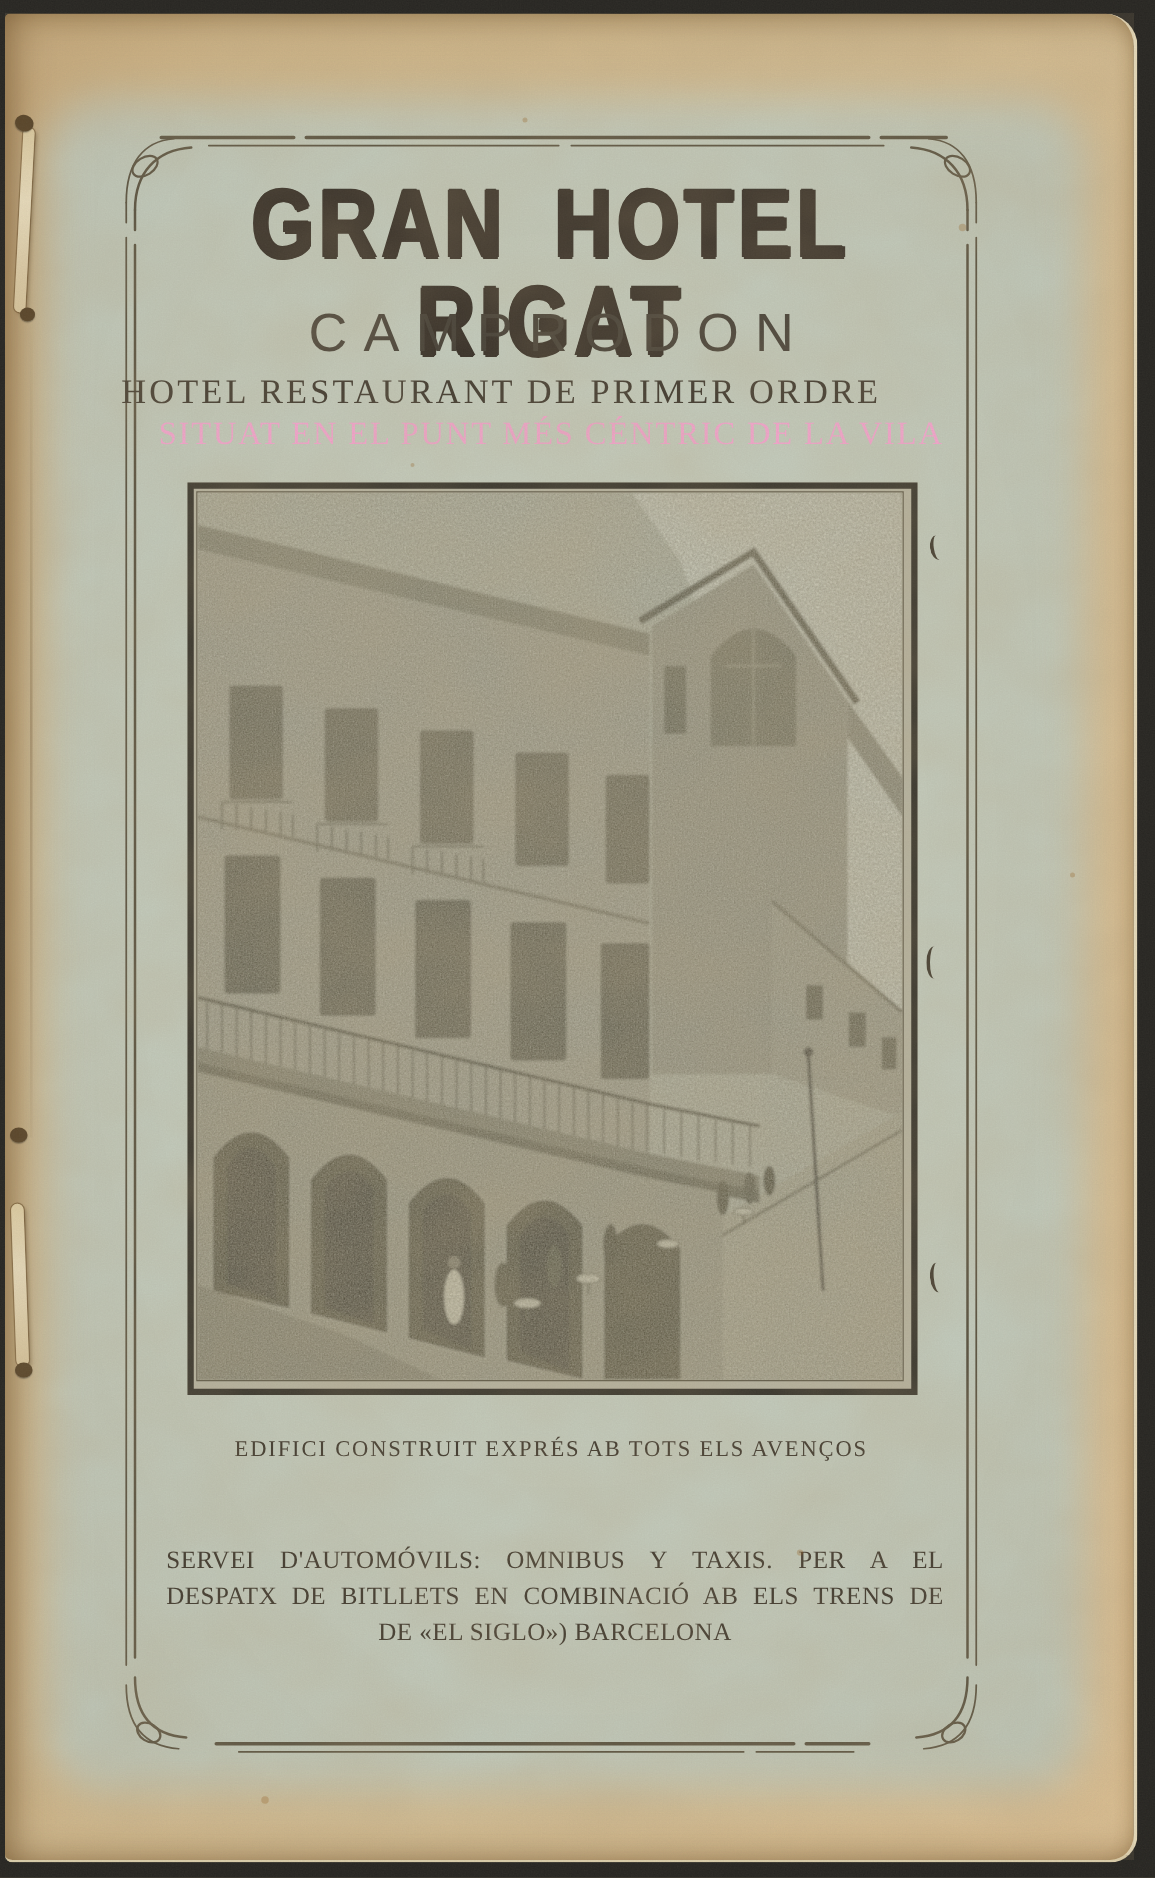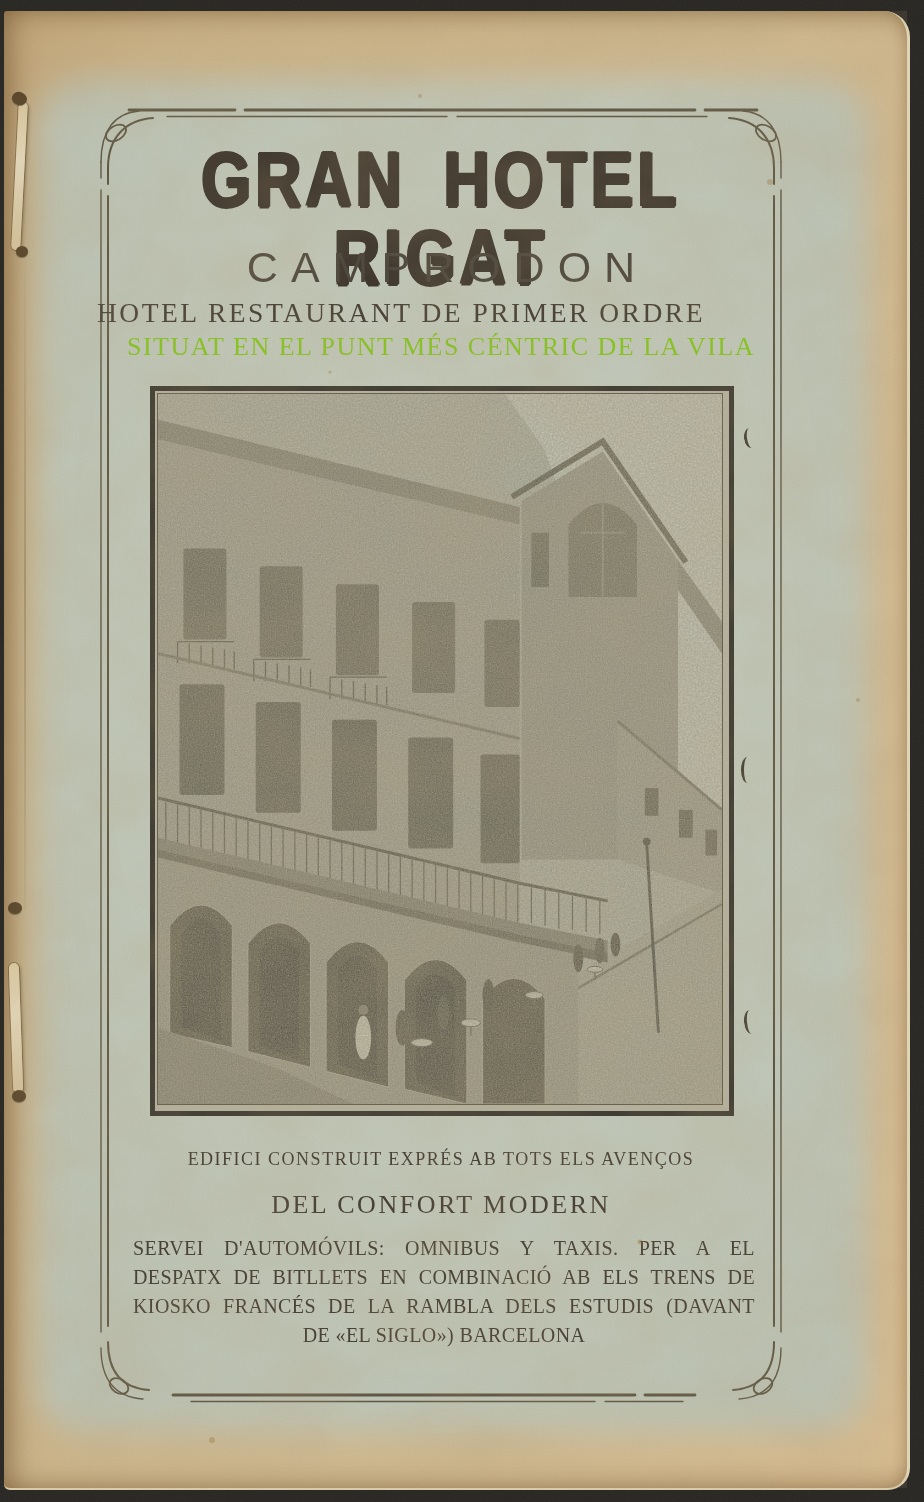--- a/index.html
+++ b/index.html
@@ -41,21 +41,21 @@
     letter-spacing:4px;word-spacing:16px;color:#362f27;
     transform:scaleY(1.22);transform-origin:center top;
     text-shadow:1.6px 0 currentColor,-1.6px 0 currentColor,.8px 1px currentColor,
                 -.8px -1px currentColor,0 1.4px currentColor;}
   .page-subtitle{position:absolute;left:97px;top:246px;width:688px;margin:0;text-align:center;
     font-family:"Liberation Sans",sans-serif;font-weight:normal;font-size:43px;line-height:1;
     letter-spacing:13px;text-indent:13px;color:#443f36;}
   .tagline1{position:absolute;left:97px;top:299px;width:688px;text-align:left;
     font-size:27.5px;line-height:1;letter-spacing:2.5px;color:#3d372d;}
   .tagline2{position:absolute;left:97px;top:334px;width:688px;text-align:center;
-    font-size:26px;line-height:1;letter-spacing:1.5px;color:#84cc16;}
+    font-size:26px;line-height:1;letter-spacing:1.5px;color:#f9a8d4;}
 
   
   .photo{position:absolute;left:150px;top:386px;width:570px;height:716px;
     border:5px solid #34322a;padding:2px;background:#b9b7a4;}
   .photo-inner{width:564px;height:710px;border:1px solid #5e5a48;overflow:hidden;}
   .photo-inner svg{display:block;}
 
   
   .claim1{position:absolute;left:97px;top:1150px;width:688px;text-align:center;
     font-size:18px;line-height:1;letter-spacing:1.5px;color:#3b352b;}
@@ -236,26 +236,24 @@
 
           <path d="M0 640 L120 680 L200 717 L0 717 Z" fill="#82806c"></path>
         </g>
         <rect width="577" height="717" filter="url(#pgrain)" opacity="0.5"></rect>
         <rect width="577" height="717" filter="url(#plight)" opacity="0.45"></rect>
       </svg>
     </div>
   </figure>
 
   <div class="claim1">EDIFICI CONSTRUIT EXPRÉS AB TOTS ELS AVENÇOS</div>
-  <div class="claim2">DEL CONFORT MODERN</div>
 
   <div class="service">
     <div class="pline">SERVEI D'AUTOMÓVILS: OMNIBUS Y TAXIS. PER A EL</div>
     <div class="pline">DESPATX DE BITLLETS EN COMBINACIÓ AB ELS TRENS DE</div>
-    <div class="pline">KIOSKO FRANCÉS DE LA RAMBLA DELS ESTUDIS (DAVANT</div>
     <div class="pline-center">DE «EL SIGLO») BARCELONA</div>
   </div>
 
   <div class="paren" id="paren1"></div>
   <div class="paren" id="paren2"></div>
   <div class="paren" id="paren3"></div>
 
   <svg class="grain" width="924" height="1502">
     <defs>
       <filter id="fgrain" x="0" y="0" width="100%" height="100%">

